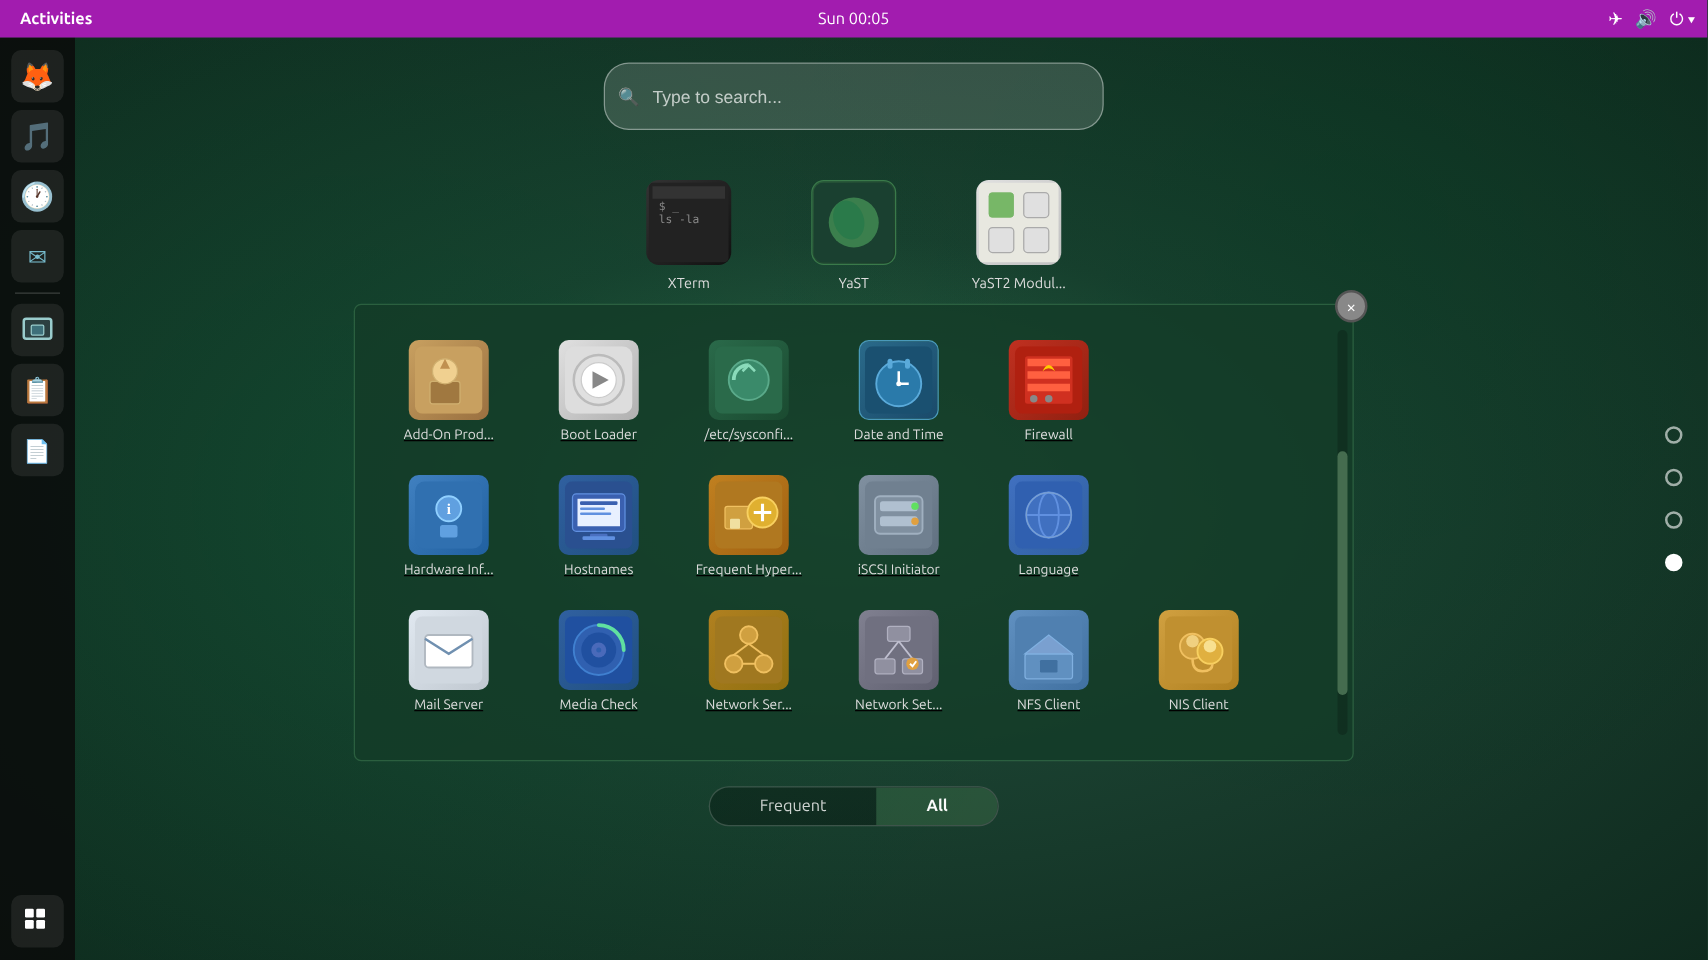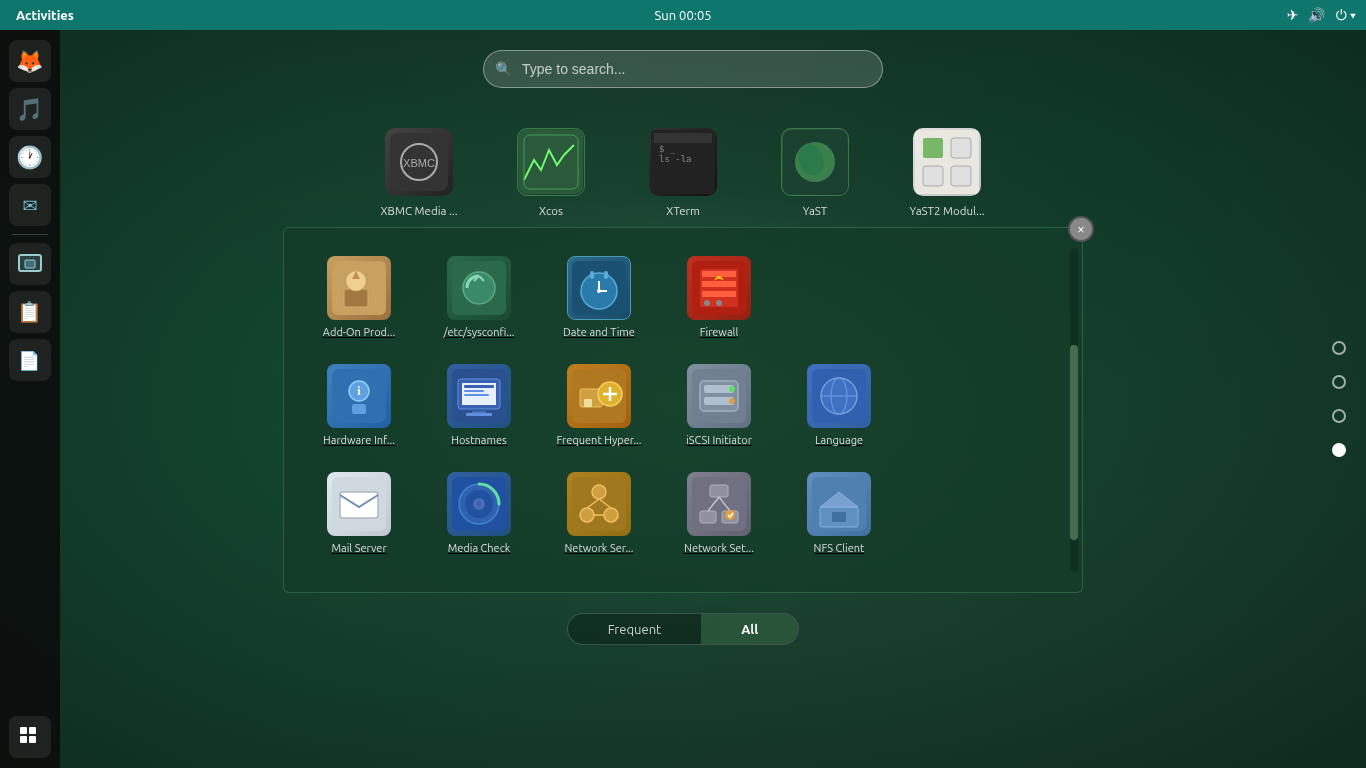--- a/index.html
+++ b/index.html
@@ -9,21 +9,21 @@
       overflow: hidden;
       font-family: 'Ubuntu', 'Cantarell', sans-serif;
       background: #1a3a2a;
       position: relative;
     }
 
     
     #topbar {
       width: 100%;
       height: 30px;
-      background: #0f766e;
+      background: #a21caf;
       display: flex;
       align-items: center;
       justify-content: space-between;
       padding: 0 10px;
       position: relative;
       z-index: 100;
     }
     #activities-btn {
       color: #fff;
       font-size: 13px;
@@ -73,21 +73,21 @@
 
     
     #search-container {
       margin-top: 20px;
       width: 400px;
       position: relative;
       z-index: 10;
     }
     #search-box {
       width: 100%;
-      height: 38px;
+      height: 54px;
       background: rgba(255,255,255,0.15);
       border: 1px solid rgba(255,255,255,0.4);
       border-radius: 20px;
       padding: 0 15px 0 38px;
       color: #fff;
       font-size: 14px;
       outline: none;
     }
     #search-box::placeholder { color: rgba(255,255,255,0.7); }
     #search-icon-wrap {
@@ -377,41 +377,21 @@
     </div>
   </div>
 
   <div id="search-container">
     <span id="search-icon-wrap">🔍</span>
     <input id="search-box" type="text" placeholder="Type to search..." style="">
   </div>
 
   <div id="top-apps-row">
 
-    <div class="app-item">
-      <div class="app-icon-wrap icon-xbmc">
-        <svg width="58" height="58" viewBox="0 0 58 58">
-          <rect width="58" height="58" rx="8" fill="#333"></rect>
-          <circle cx="29" cy="29" r="18" stroke="#aaa" stroke-width="2" fill="none"></circle>
-          <text x="29" y="34" text-anchor="middle" fill="#aaa" font-size="11" font-family="sans-serif">XBMC</text>
-        </svg>
-      </div>
-      <span class="app-label">XBMC Media ...</span>
-    </div>
-
-    <div class="app-item">
-      <div class="app-icon-wrap icon-xcos">
-        <svg width="64" height="64" viewBox="0 0 64 64">
-          <rect width="64" height="64" rx="8" fill="#2a5a3a"></rect>
-          <polyline points="5,50 15,30 22,40 30,20 38,35 45,25 55,15" stroke="#6ffa6f" stroke-width="2" fill="none"></polyline>
-          <rect x="5" y="5" width="54" height="54" rx="6" stroke="#4a9a5a" stroke-width="1" fill="none"></rect>
-        </svg>
-      </div>
-      <span class="app-label">Xcos</span>
-    </div>
+
 
     <div class="app-item">
       <div class="app-icon-wrap icon-xterm">
         <svg width="64" height="64" viewBox="0 0 64 64">
           <rect width="64" height="64" rx="4" fill="#222"></rect>
           <rect x="3" y="3" width="58" height="10" fill="#333"></rect>
           <text x="8" y="22" fill="#888" font-size="9" font-family="monospace">$ _</text>
           <text x="8" y="32" fill="#888" font-size="9" font-family="monospace">ls -la</text>
         </svg>
       </div>
@@ -455,20 +435,31 @@
             <rect width="54" height="54" rx="6" fill="#c8a060"></rect>
             <rect x="12" y="28" width="24" height="18" rx="2" fill="#a07840" stroke="#d0b070" stroke-width="1"></rect>
             <circle cx="24" cy="20" r="10" fill="#f0d090" stroke="#d0b070" stroke-width="1"></circle>
             <polygon points="24,10 28,18 20,18" fill="#c09050"></polygon>
           </svg>
         </div>
         <span class="popup-label">Add-On Prod...</span>
       </div>
 
 
+      <div class="popup-app">
+        <div class="popup-icon" style="background:linear-gradient(135deg,#e0e0e0,#b0b0b0);">
+          <svg width="54" height="54" viewBox="0 0 54 54">
+            <rect width="54" height="54" rx="8" fill="#ddd"></rect>
+            <circle cx="27" cy="27" r="20" fill="#e0e0e0" stroke="#bbb" stroke-width="2"></circle>
+            <circle cx="27" cy="27" r="14" fill="white" stroke="#ccc" stroke-width="1"></circle>
+            <path d="M22 20 L22 34 L35 27 Z" fill="#888"></path>
+          </svg>
+        </div>
+        <span class="popup-label">Boot Loader</span>
+      </div>
 
       <div class="popup-app">
         <div class="popup-icon icon-etcsys">
           <svg width="54" height="54" viewBox="0 0 54 54">
             <rect width="54" height="54" rx="6" fill="#2a6a4a"></rect>
             <circle cx="27" cy="27" r="16" fill="#3a8a6a" stroke="#5aaa8a" stroke-width="1.5"></circle>
             <path d="M27 15 C20 15 15 20 15 27" stroke="#8adaba" stroke-width="3" fill="none"></path>
             <path d="M27 15 L32 20 M27 15 L22 20" stroke="#8adaba" stroke-width="2" fill="none"></path>
           </svg>
         </div>
@@ -642,20 +633,33 @@
           <svg width="54" height="54" viewBox="0 0 54 54">
             <rect width="54" height="54" rx="6" fill="#5080b0"></rect>
             <rect x="8" y="30" width="38" height="20" rx="2" fill="#6090c0" stroke="#80b0e0" stroke-width="1"></rect>
             <path d="M8 30 L27 15 L46 30 Z" fill="#7aA0d0" stroke="#80b0e0" stroke-width="1"></path>
             <rect x="20" y="35" width="14" height="10" rx="1" fill="#4070a0"></rect>
           </svg>
         </div>
         <span class="popup-label">NFS Client</span>
       </div>
 
+      <div class="popup-app">
+        <div class="popup-icon icon-nisclient">
+          <svg width="54" height="54" viewBox="0 0 54 54">
+            <rect width="54" height="54" rx="6" fill="#c09030"></rect>
+            <circle cx="22" cy="24" r="10" fill="#d0a040" stroke="#f0c060" stroke-width="1.5"></circle>
+            <circle cx="22" cy="20" r="5" fill="#f0d080"></circle>
+            <circle cx="36" cy="28" r="10" fill="#e0b040" stroke="#f8d060" stroke-width="1.5"></circle>
+            <circle cx="36" cy="24" r="5" fill="#f8e090"></circle>
+            <path d="M22 34 Q22 44 30 44 Q38 44 38 38" stroke="#f0c060" stroke-width="2" fill="none"></path>
+          </svg>
+        </div>
+        <span class="popup-label">NIS Client</span>
+      </div>
     </div>
 
     <div id="popup-scroll">
       <div id="popup-scrollbar"></div>
     </div>
   </div>
 
   <div id="bottom-tabs">
     <div class="bottom-tab">Frequent</div>
     <div class="bottom-tab active">All</div>

